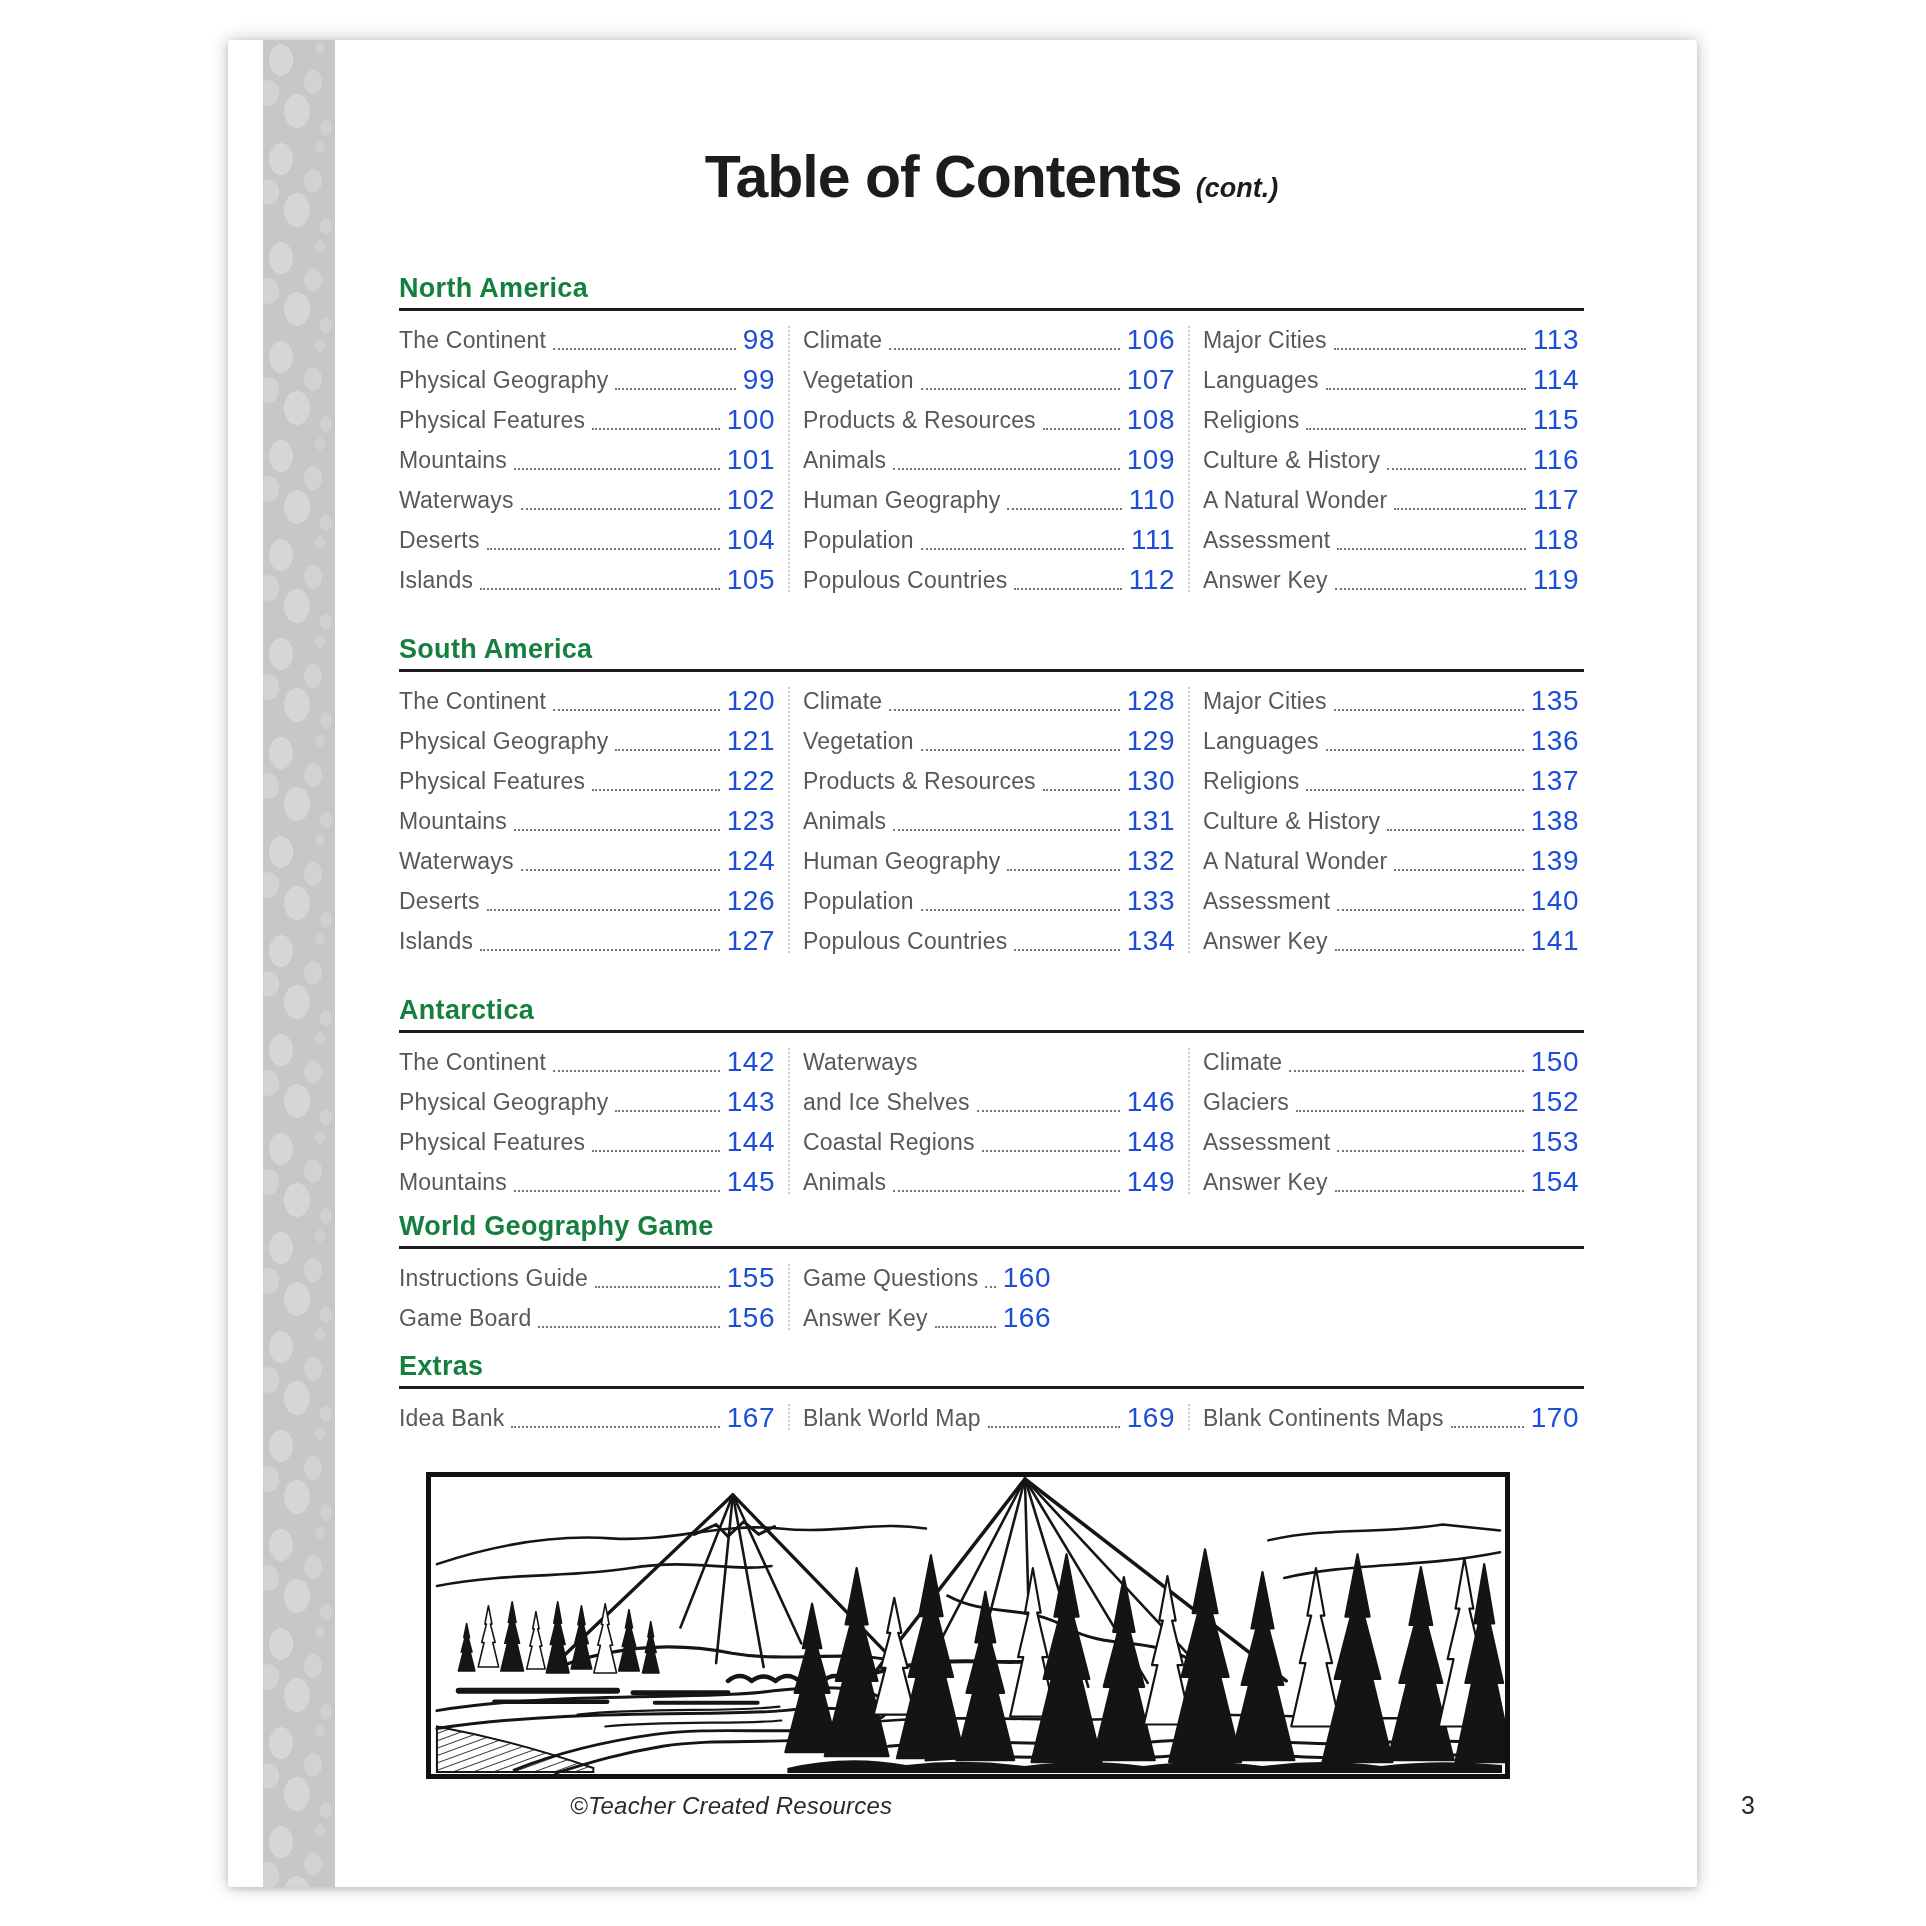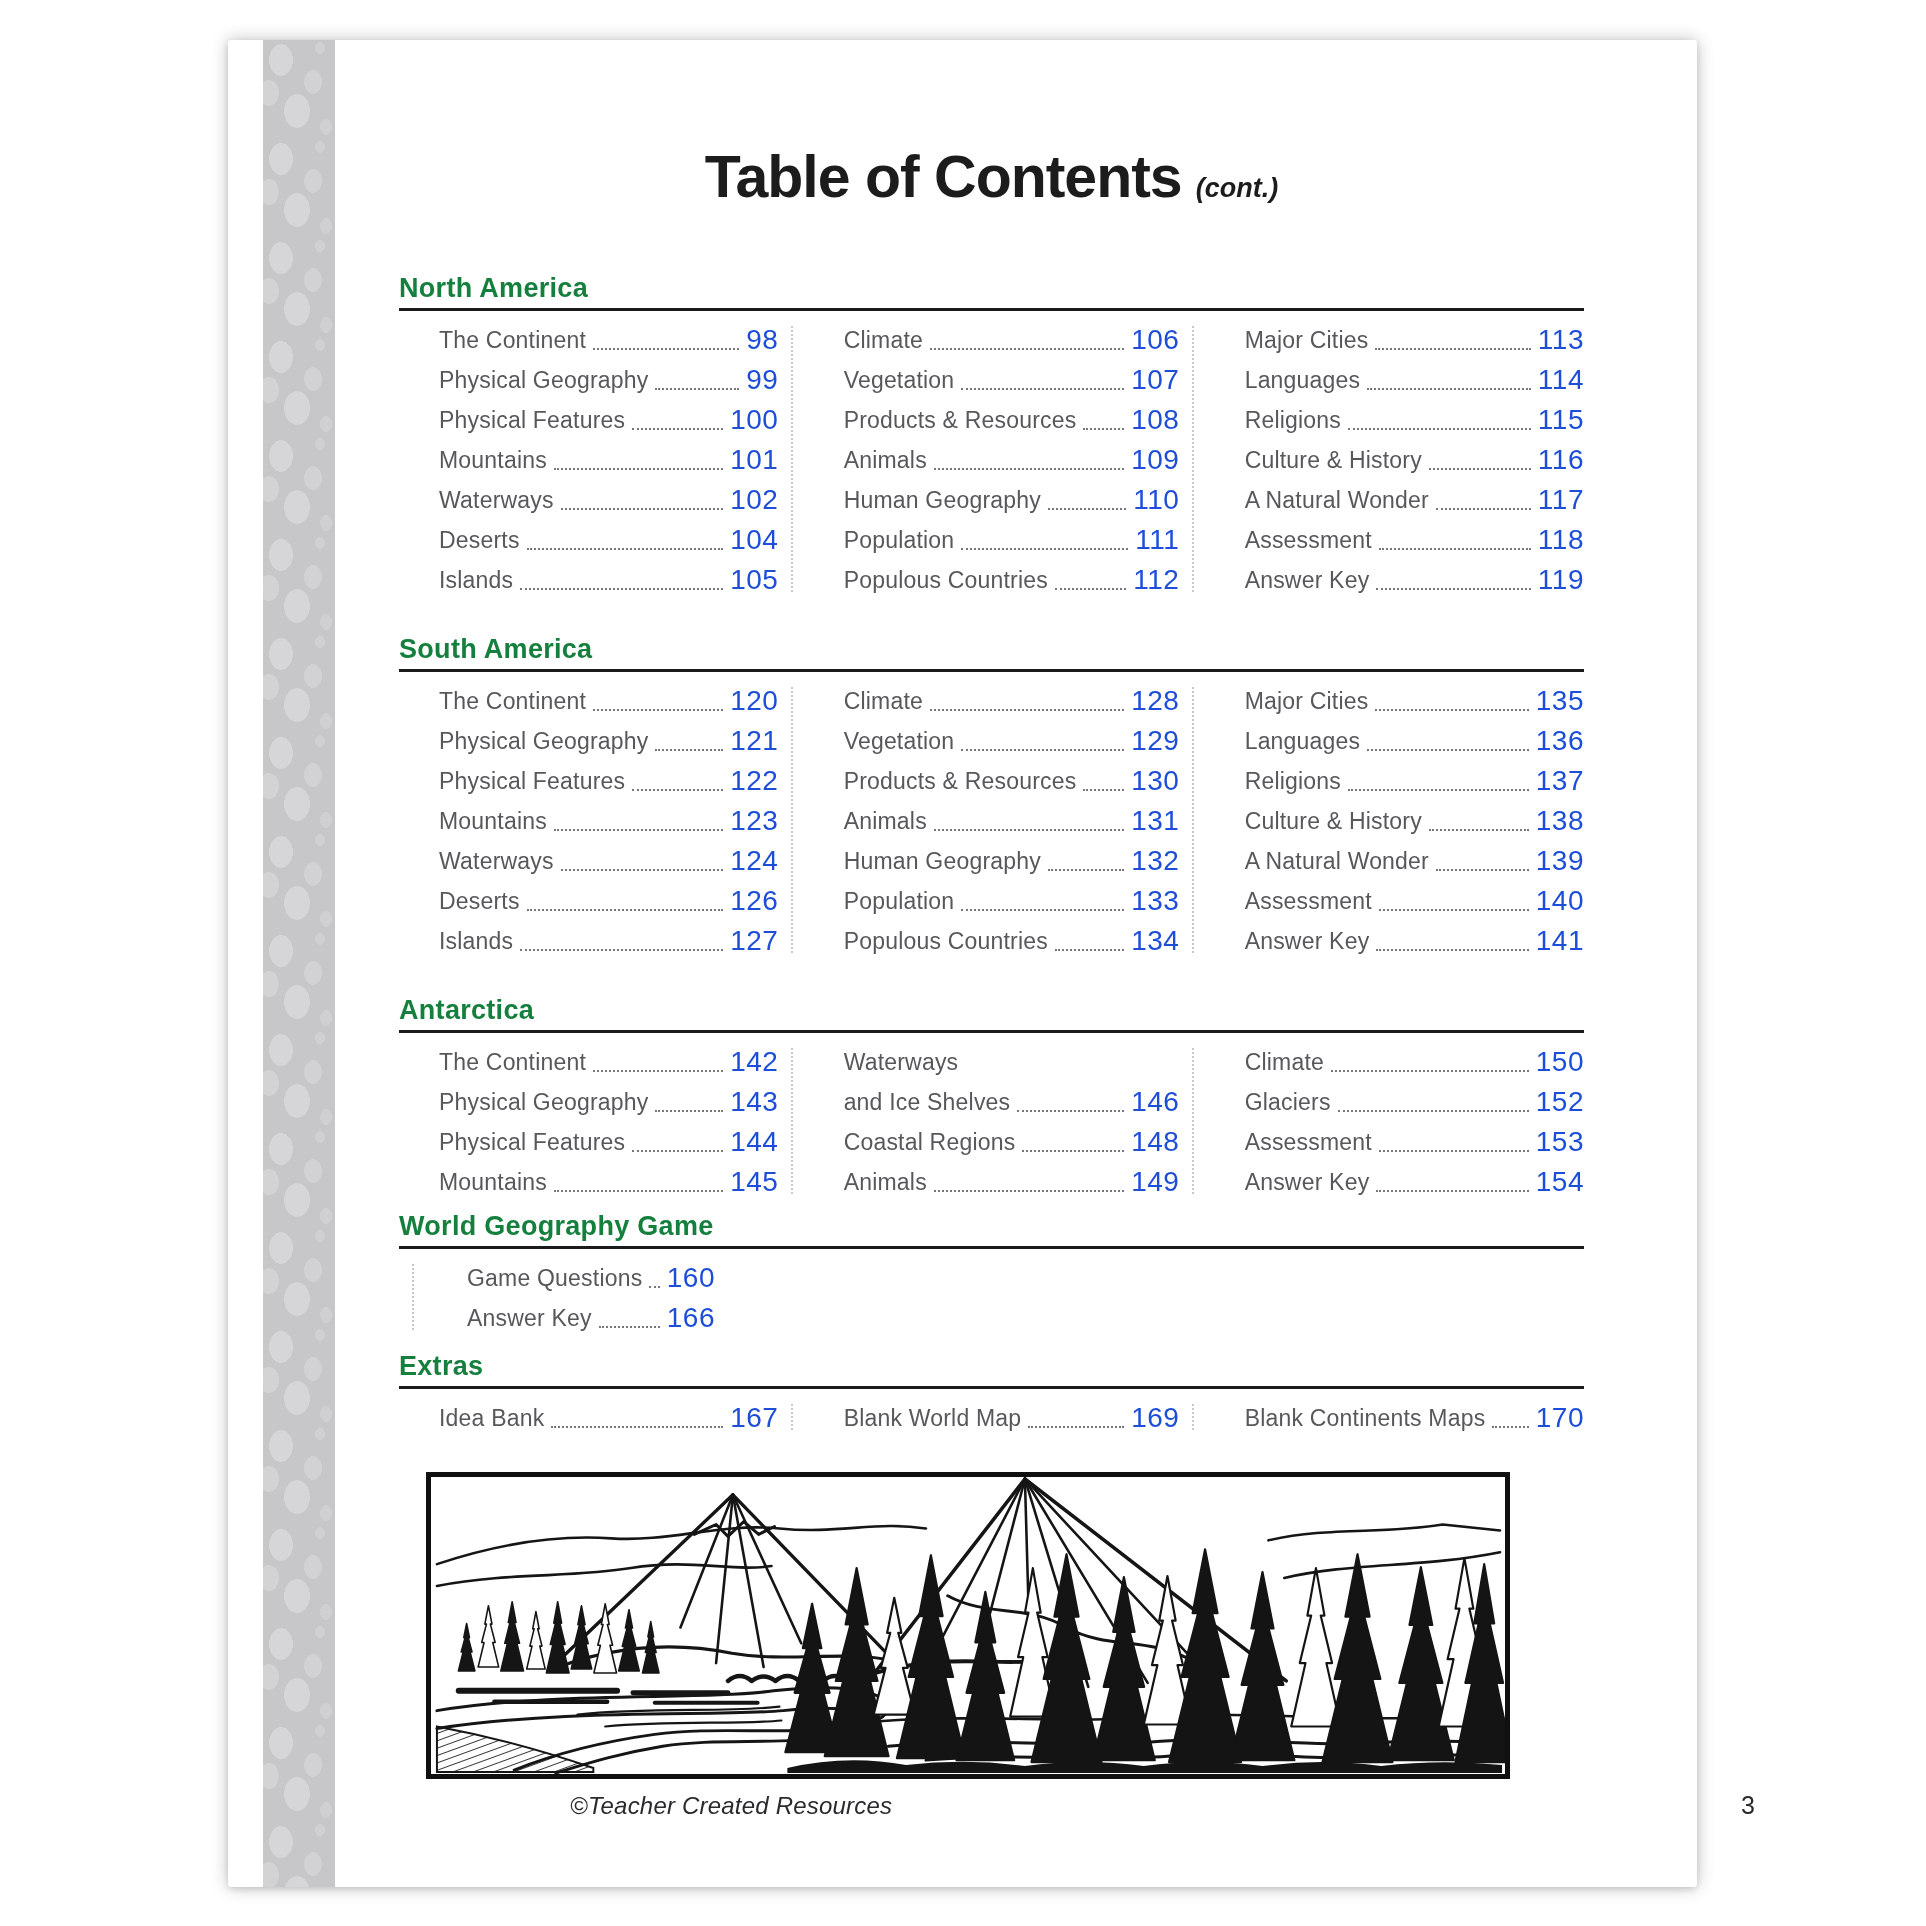--- a/index.html
+++ b/index.html
@@ -34,21 +34,21 @@
   }
   .title-cont{
     font-size:27px;font-style:italic;font-weight:700;color:#1c1c1c;
   }
   .section{position:absolute;left:0;width:100%;}
   .sec-header{
     font-size:27px;font-weight:700;color:#15803d;letter-spacing:0.3px;line-height:34px;
   }
   .sec-rule{height:0;border-bottom:3.5px solid #1b1b1b;margin-top:3px;}
   .cols{display:flex;margin-top:9px;}
-  .col{display:flex;flex-direction:column;margin-left:40px;}
+  .col{display:flex;flex-direction:column;}
   .vdiv{width:28px;position:relative;align-self:stretch;}
   .vdiv::after{
     content:'';position:absolute;left:13px;top:6px;bottom:8px;
     border-left:2px dotted #c9c9cb;
   }
   .row{display:flex;height:40px;line-height:40px;position:relative;}
   .lbl{font-size:23px;color:#57585c;letter-spacing:0.2px;white-space:nowrap;}
   .dots{flex:1;position:relative;min-width:18px;}
   .dots::after{
     content:'';position:absolute;left:7px;right:7px;bottom:10px;
@@ -389,20 +389,32 @@
                 <span class="dots"></span>
                 <span class="num">154</span>
               </div>
             </div>
           </div>
         </div>
         <div class="section" style="top: 1153px;">
           <div class="sec-header">World Geography Game</div>
           <div class="sec-rule"></div>
           <div class="cols">
+            <div class="col" style="width: 376px;">
+              <div class="row">
+                <span class="lbl">Instructions Guide</span>
+                <span class="dots"></span>
+                <span class="num">155</span>
+              </div>
+              <div class="row">
+                <span class="lbl">Game Board</span>
+                <span class="dots"></span>
+                <span class="num">156</span>
+              </div>
+            </div>
             <div class="vdiv"></div>
             <div class="col" style="width: 248px;">
               <div class="row">
                 <span class="lbl">Game Questions</span>
                 <span class="dots"></span>
                 <span class="num">160</span>
               </div>
               <div class="row">
                 <span class="lbl">Answer Key</span>
                 <span class="dots"></span>

